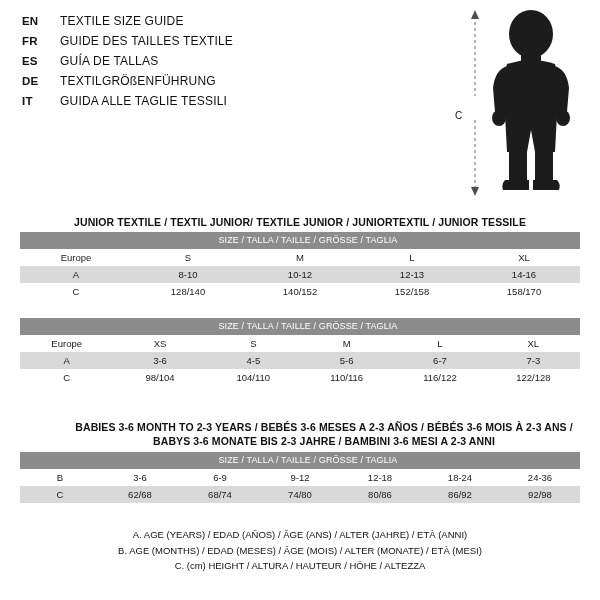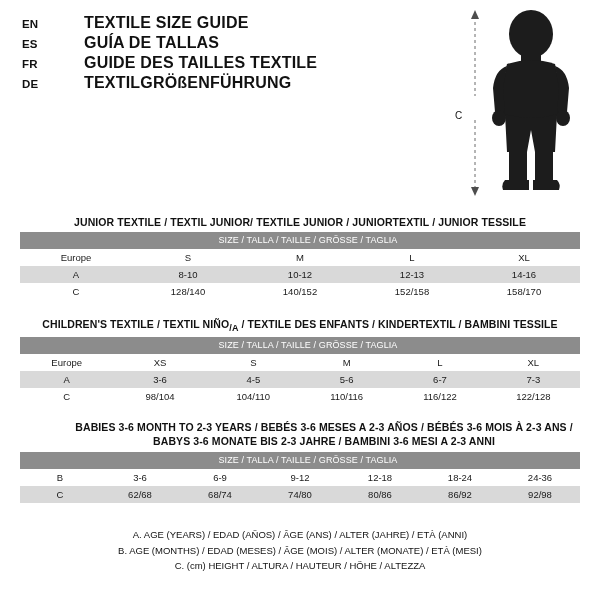--- a/index.html
+++ b/index.html
@@ -36,25 +36,24 @@
     height: 20px;
   }
   .header-lang {
     width: 38px;
     font-size: 11.5px;
     font-weight: bold;
     letter-spacing: 0.2px;
     color: #111;
   }
   .header-text {
-    font-size: 16px;
-    font-weight: bold;
+    font-size: 12px;
+    font-weight: normal;
     letter-spacing: 0.2px;
     color: #111;
-    margin-left: 24px;
   }
 
   
   .figure {
     position: absolute;
     left: 455px;
     top: 8px;
     width: 140px;
     height: 190px;
   }
@@ -143,30 +142,34 @@
 <body>
 
 <div class="page">
 
   <div class="header">
     <div class="header-row">
       <span class="header-lang">EN</span>
       <span class="header-text">TEXTILE SIZE GUIDE</span>
     </div>
     <div class="header-row">
+      <span class="header-lang">FR</span>
+      <span class="header-text">GUIDE DES TAILLES TEXTILE</span>
+    </div>
+    <div class="header-row">
       <span class="header-lang">ES</span>
       <span class="header-text">GUÍA DE TALLAS</span>
     </div>
     <div class="header-row">
-      <span class="header-lang">FR</span>
-      <span class="header-text">GUIDE DES TAILLES TEXTILE</span>
-    </div>
-    <div class="header-row">
       <span class="header-lang">DE</span>
       <span class="header-text">TEXTILGRÖßENFÜHRUNG</span>
+    </div>
+    <div class="header-row">
+      <span class="header-lang">IT</span>
+      <span class="header-text">GUIDA ALLE TAGLIE TESSILI</span>
     </div>
   </div>
 
   <div class="figure">
     <svg width="140" height="190" viewBox="0 0 140 190">
 
       <g>
         <line x1="20" y1="8" x2="20" y2="88" stroke="#6b6b6b" stroke-width="1" stroke-dasharray="3,3"></line>
         <line x1="20" y1="112" x2="20" y2="182" stroke="#6b6b6b" stroke-width="1" stroke-dasharray="3,3"></line>
         <polygon points="20,2 16,11 24,11" fill="#4d4d4d"></polygon>
@@ -226,21 +229,20 @@
         <td class="cell">128/140</td>
         <td class="cell">140/152</td>
         <td class="cell">152/158</td>
         <td class="cell">158/170</td>
       </tr>
     </tbody>
       </table>
   </div>
 
   <div class="section" style="top:318px;">
-    <div class="section-title">CHILDREN'S TEXTILE / TEXTIL NIÑO<span class="sub">/A</span> / TEXTILE DES ENFANTS / KINDERTEXTIL / BAMBINI TESSILE</div>
     <table class="size-table">
       <tbody>
           <tr class="hdr">
         <td colspan="6">SIZE / TALLA / TAILLE / GRÖSSE / TAGLIA</td>
       </tr>
       <tr class="plain">
         <td class="rowlabel" style="width:90px;">Europe</td>
         <td class="cell">XS</td>
         <td class="cell">S</td>
         <td class="cell">M</td>

